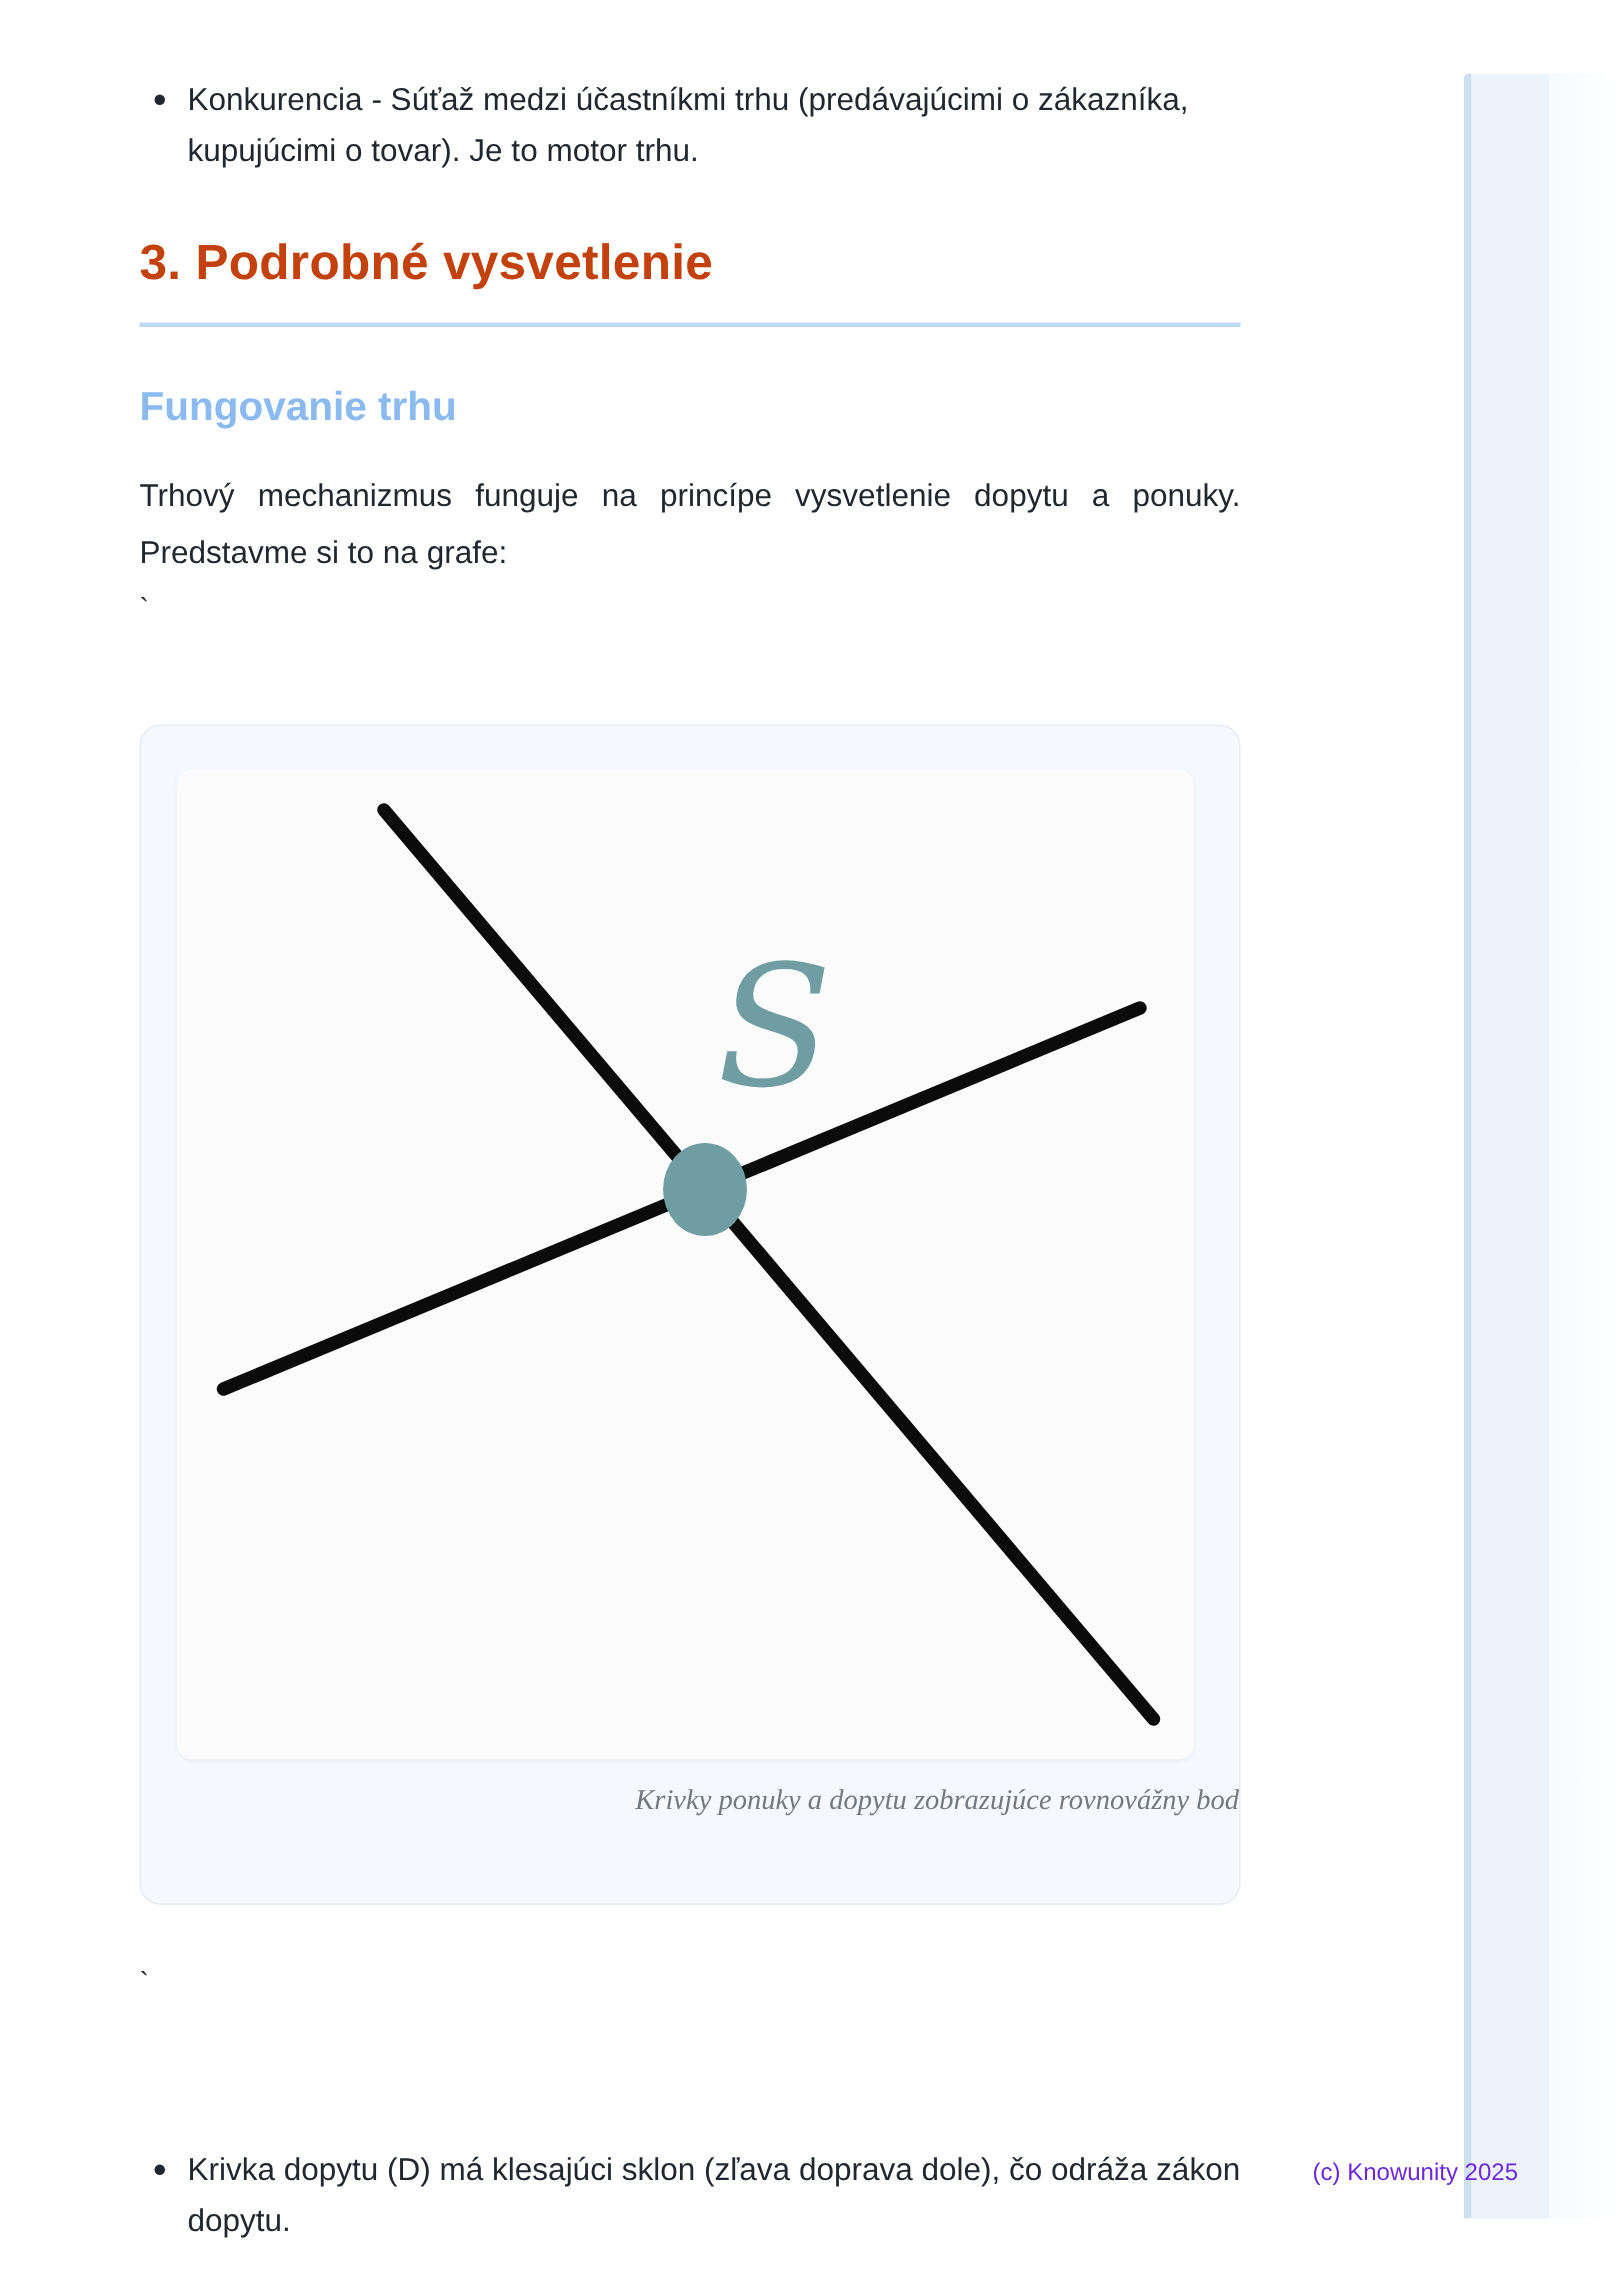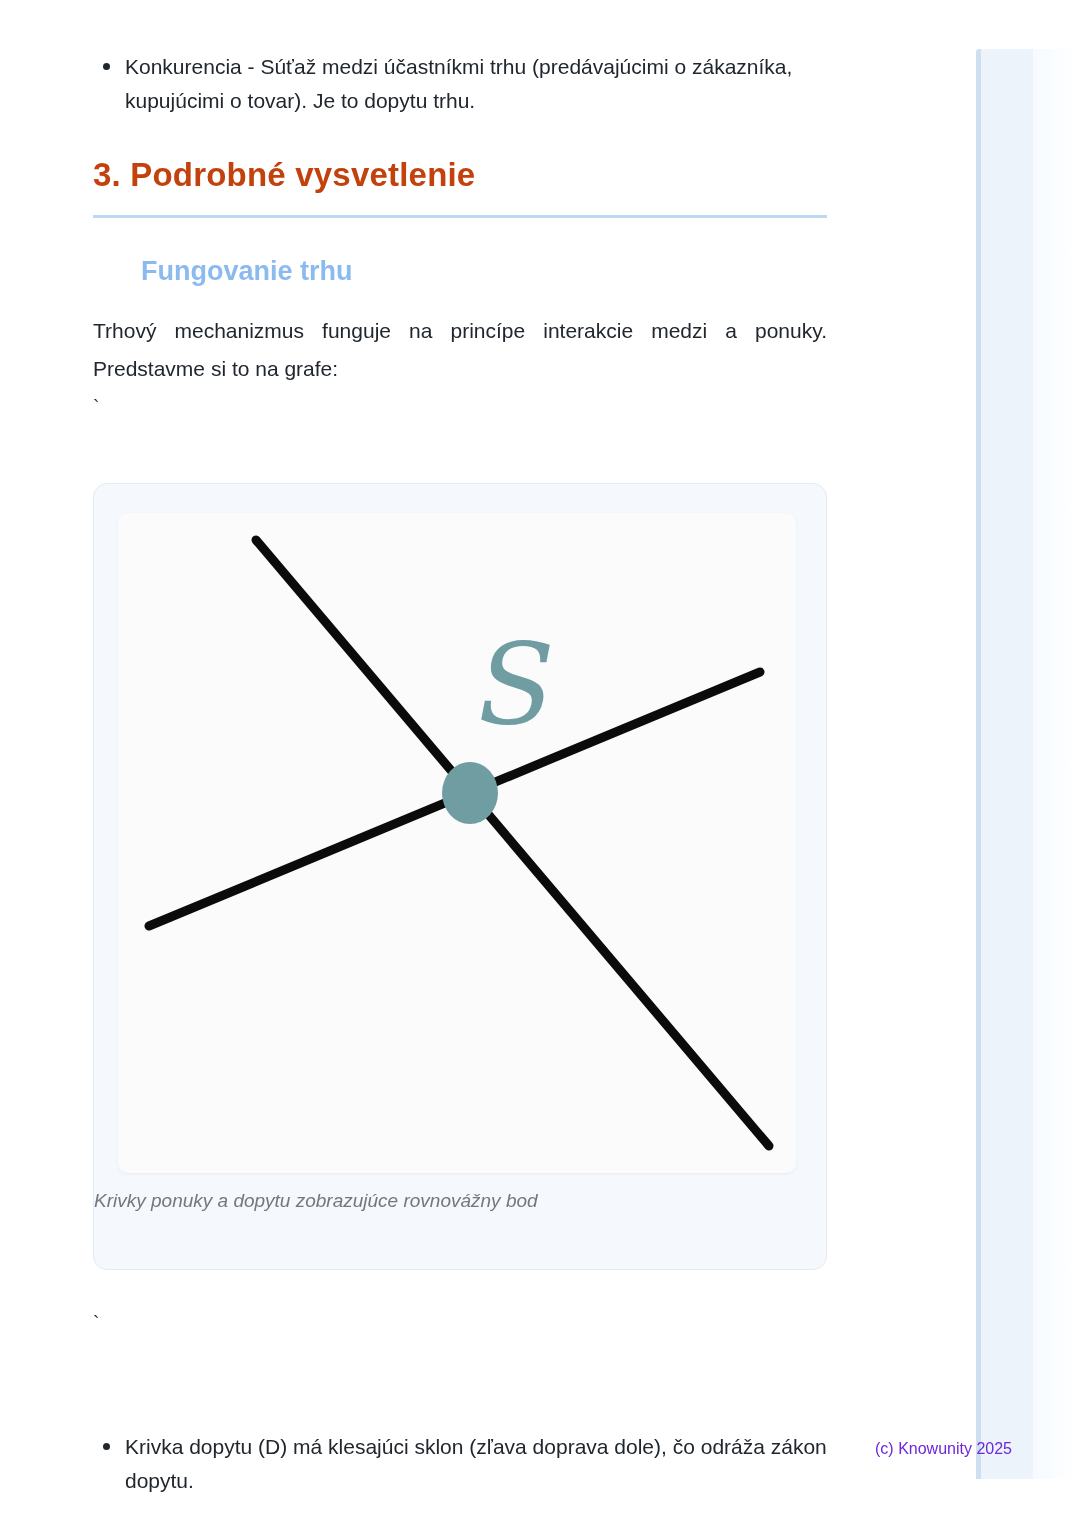--- a/index.html
+++ b/index.html
@@ -47,21 +47,21 @@
     top: 156px;
     font-size: 33px; font-weight: 700; color: #c2410c;
     letter-spacing: 0.2px;
   }
   .h1-rule {
     top: 215px;
     height: 3px; background: #bcd8f2; border: none;
   }
   .h2 {
     top: 256px;
-    font-size: 27px; font-weight: 700; color: #8abaef; margin-left: 48px;
+    font-size: 27px; font-weight: 700; color: #8abaef;
   }
 
   .para {
     top: 312px;
     font-size: 21px; line-height: 38px;
     text-align: justify;
   }
 
   .tick { font-size: 19px; color: #2a2f36; }
   .tick-1 { top: 396px; }
@@ -80,48 +80,48 @@
     left: 24px; top: 29px;
     width: 678px; height: 660px;
     background: #fbfbfc;
     border-radius: 10px;
     box-shadow: 0 1px 3px rgba(120,140,160,0.10);
   }
   .figure-image svg { display: block; width: 100%; height: 100%; }
   .figure-caption {
     position: absolute;
     left: 0; right: 0; top: 706px;
-    text-align: left;
-    font-size: 19px; font-style: italic; color: #72787f;
+    text-align: right;
+    font-size: 19px; font-style: italic; color: #72787f; font-family: Liberation Serif, serif;
   }
 
   .footer-credit {
     position: absolute;
     top: 1440px; right: 68px;
     font-size: 16px; color: #6d28d9;
     z-index: 5;
   }
 </style>
 </head>
 <body>
 
 <div class="sidebar-bar"></div>
 <div class="sidebar-fade"></div>
 
 <div class="content bullet-item bullet-top">
   <span class="marker"></span>
-  <b>Konkurencia</b><span> - Súťaž medzi účastníkmi trhu (predávajúcimi o zákazníka, kupujúcimi o tovar). Je to dopytu trhu.</span>
+  <b>Konkurencia</b><span> - Súťaž medzi účastníkmi trhu (predávajúcimi o zákazníka, kupujúcimi o tovar). Je to motor trhu.</span>
 </div>
 
 <div class="content h1">3. Podrobné vysvetlenie</div>
 <div class="content h1-rule"></div>
 
 <div class="content h2">Fungovanie trhu</div>
 
-<div class="content para">Trhový mechanizmus funguje na princípe interakcie medzi a ponuky. Predstavme si to na grafe:</div>
+<div class="content para">Trhový mechanizmus funguje na princípe vysvetlenie dopytu a ponuky. Predstavme si to na grafe:</div>
 
 <div class="content tick tick-1">`</div>
 
 <div class="content figure-card">
   <div class="figure-image">
     <svg viewBox="0 0 678 660" xmlns="http://www.w3.org/2000/svg">
 
       <line x1="138" y1="27" x2="651" y2="633" stroke="#0b0b0b" stroke-width="9" stroke-linecap="round"></line>
 
       <line x1="31" y1="413" x2="642" y2="159" stroke="#0b0b0b" stroke-width="9" stroke-linecap="round"></line>

